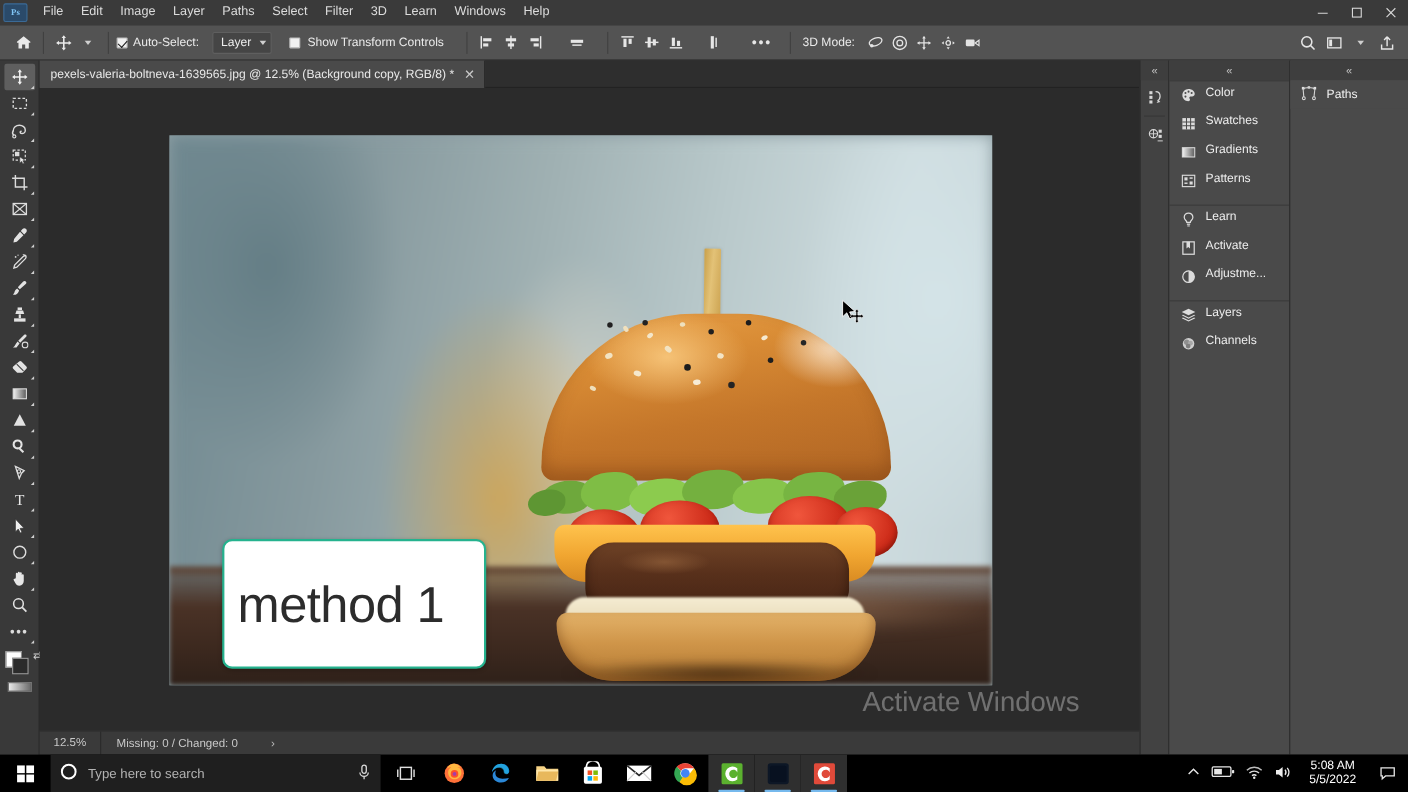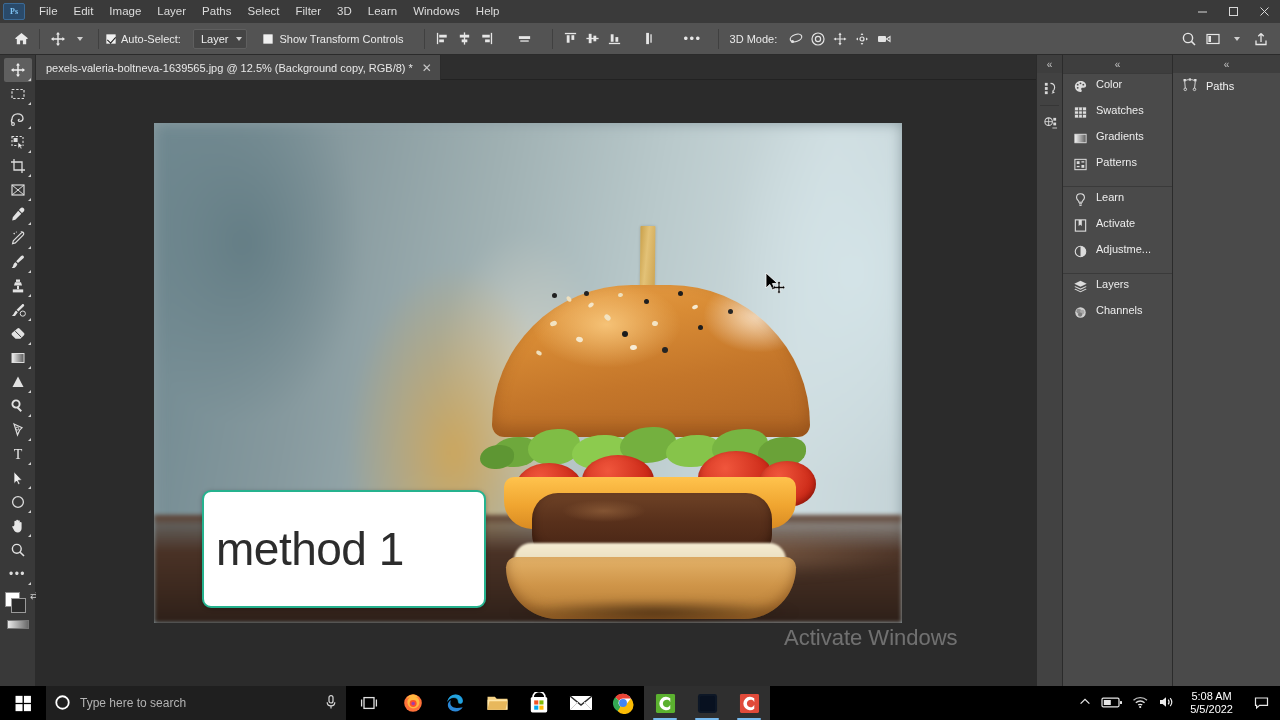--- a/index.html
+++ b/index.html
@@ -155,30 +155,30 @@
     border-radius:12px 12px 60px 60px;
     background:linear-gradient(180deg,#e3b269 0%, #cf9549 45%, #b37a34 100%);
     box-shadow:inset 0 -6px 12px rgba(110,60,18,.5);
   }
   .burger-shadow { position:absolute; left:300px; top:472px; width:400px; height:34px;
     background:radial-gradient(ellipse 200px 17px at 50% 50%, rgba(20,8,2,.62), rgba(20,8,2,0) 72%);
     filter:blur(4px); }
 
   
   .methodcard {
-    position:absolute; left:48px; top:367px; width:284px; height:118px;
+    position:absolute; left:48px; top:367px; width:240px; height:118px;
     background:#ffffff; border:2.5px solid #25b28e; border-radius:9px;
     display:flex; align-items:center; padding-left:12px;
     box-shadow:0 1px 4px rgba(0,0,0,.25);
   }
   .methodcard span { font-size:46px; color:#2c2c2c; letter-spacing:-0.5px; }
 
   .watermark { position:absolute; right:12px; bottom:48px; text-align:left; width:240px;
     color:rgba(255,255,255,.33); pointer-events:none; }
-  .watermark .w1 { font-size:22px; line-height:24px; }
+  .watermark .w1 { font-size:25px; line-height:24px; }
   .watermark .w2 { font-size:12.5px; line-height:18px; }
 
   .cursor { position:absolute; left:728px; top:192px; width:26px; height:26px; }
 
   
   .statusbar {
     position:absolute; left:36px; bottom:34px; right:244px; height:22px;
     background:#3a3a3a; border-top:1px solid #2b2b2b;
     display:flex; align-items:center; font-size:10.5px; color:#c8c8c8;
   }
@@ -644,20 +644,25 @@
         <path d="M2 1 L2 16 L5.8 12.4 L8.5 18 L11 16.8 L8.4 11.6 L13.4 11.2 Z" fill="#000" stroke="#fff" stroke-width="0.8"></path>
         <path d="M15 9 L17 11.4 H15.9 V14.4 H18.9 V13.3 L21 15.4 L18.9 17.5 V16.4 H15.9 V19.4 H17 L15 21.8 L13 19.4 H14.1 V16.4 H11.1 V17.5 L9 15.4 L11.1 13.3 V14.4 H14.1 V11.4 H13 Z" fill="#000" stroke="#fff" stroke-width="0.6"></path>
       </svg>
     </div>
 
     <div class="watermark">
       <div class="w1">Activate Windows</div>
     </div>
   </div>
 
+  <div class="statusbar">
+    <div class="st-zoom">12.5%</div>
+    <div class="st-info">Missing: 0 / Changed: 0</div>
+    <div class="st-arrow">›</div>
+  </div>
 
   <div class="dock">
     <div class="dockcol icon-strip">
       <div class="collapse">«</div>
       <div class="stripbtn">
         <svg width="15" height="15" viewBox="0 0 16 16">
             <rect x="2" y="2" width="3" height="3" fill="#d8d8d8"></rect>
             <rect x="2" y="6.5" width="3" height="3" fill="#d8d8d8"></rect>
             <rect x="2" y="11" width="3" height="3" fill="#d8d8d8"></rect>
             <path d="M8 2.5c3 0 4.4 2 4.4 4.4 0 2-1 3.6-2.6 4.4" fill="none" stroke="#d8d8d8" stroke-width="1.2"></path>

